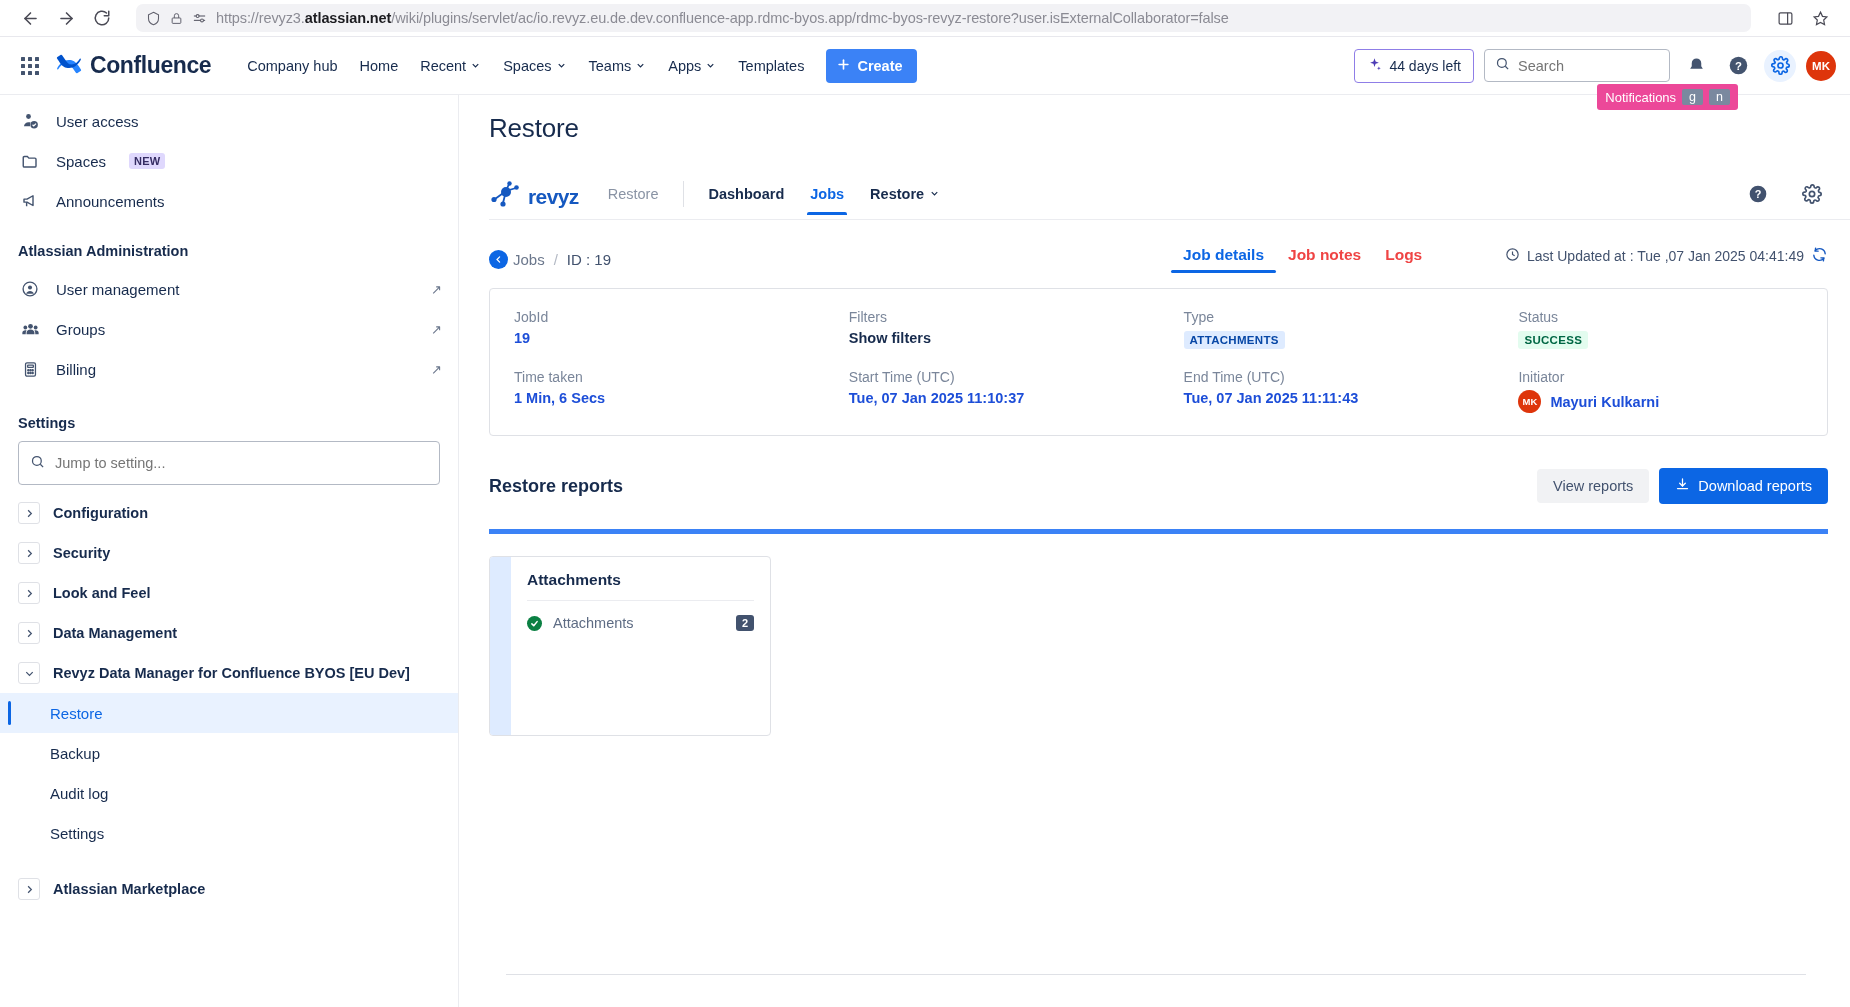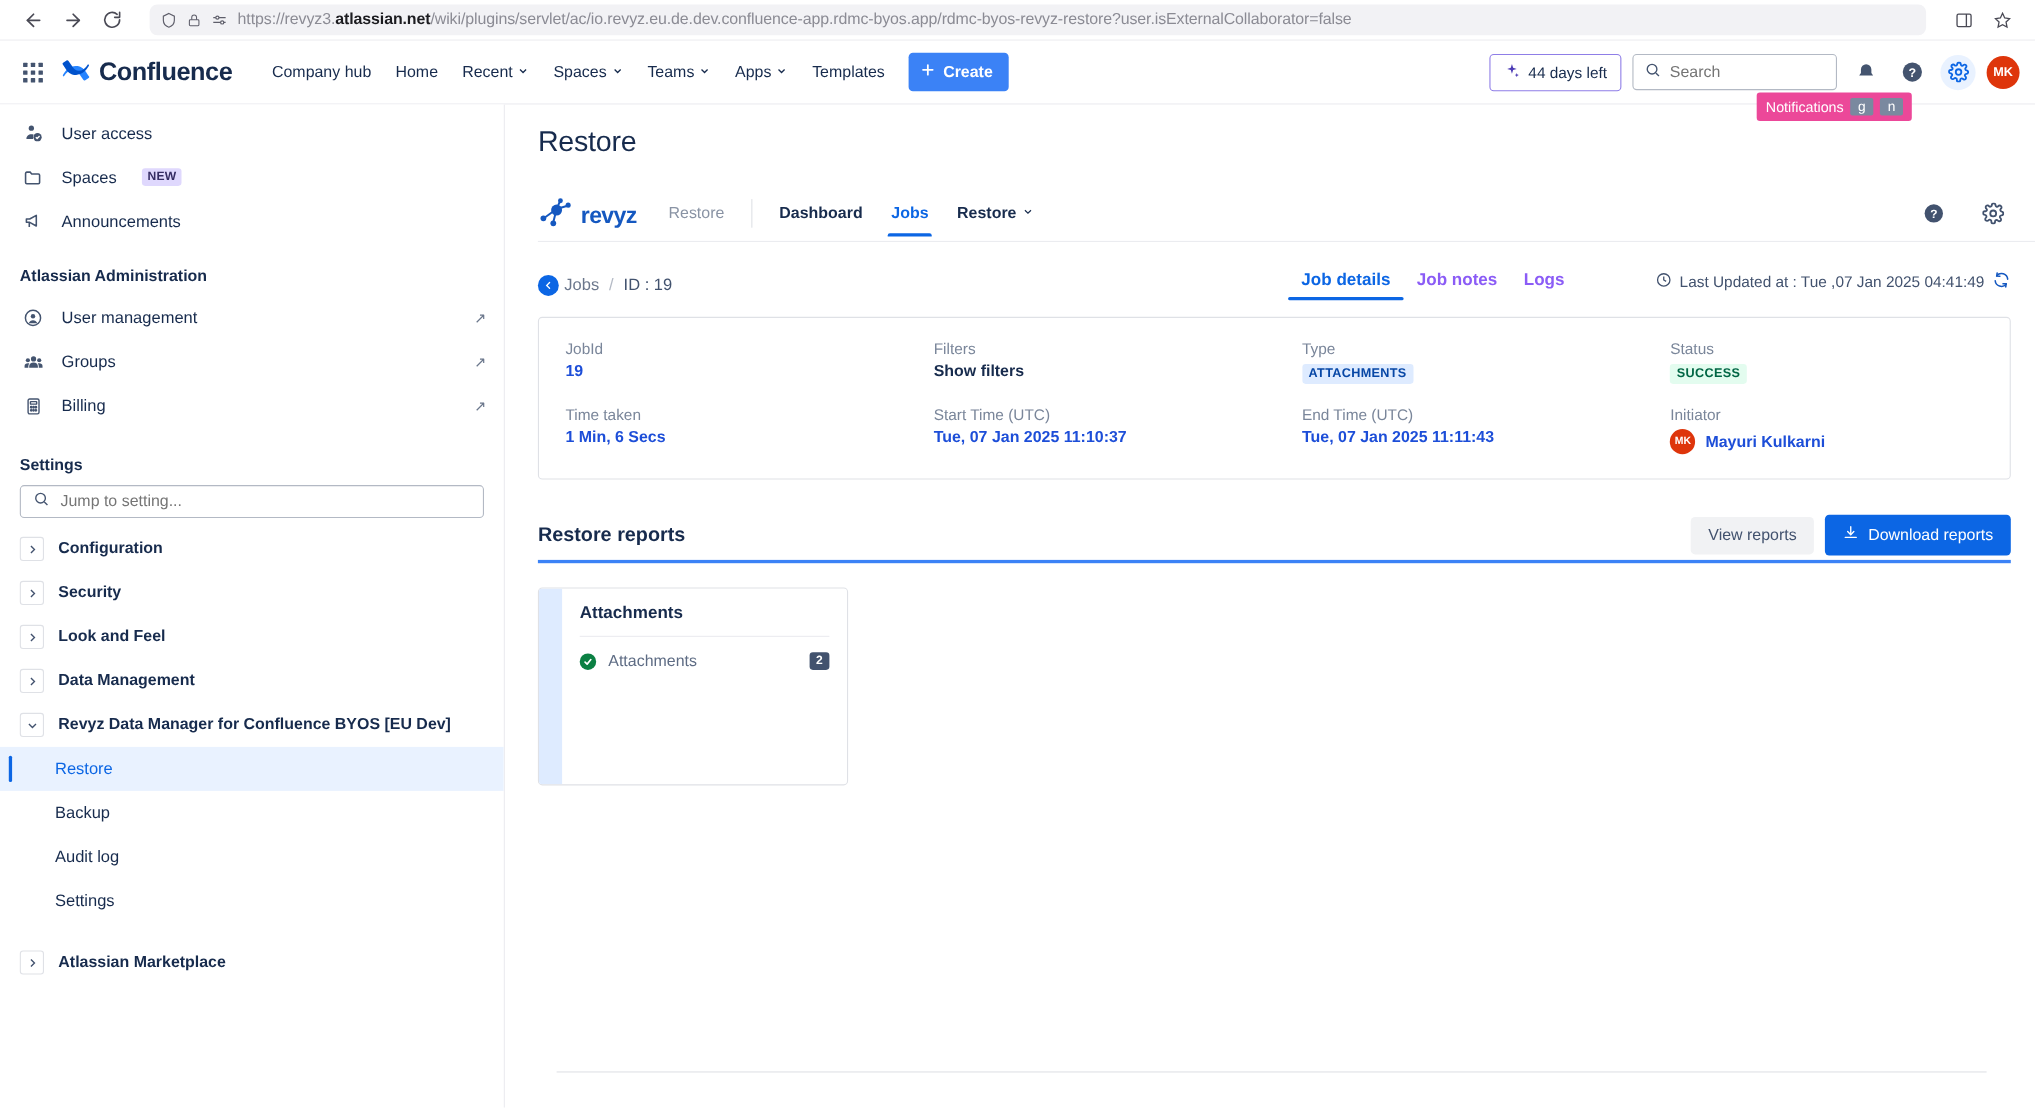--- a/index.html
+++ b/index.html
@@ -115,21 +115,21 @@
   .badge-new {
     background: #dfd8fd; color: #352c63; font-size: 11px; font-weight: 700;
     padding: 2px 5px; border-radius: 3px; letter-spacing: 0.2px;
   }
   .ext-arrow { color: #6b778c; font-size: 13px; }
   .side-heading {
     font-size: 14.5px; font-weight: 700; color: #172b4d; padding: 0 18px; margin: 22px 0 10px;
   }
   .jump-wrap { padding: 0 18px; margin-bottom: 8px; }
   .jump-box {
-    height: 30px; border: 1.5px solid #b3b9c4; border-radius: 4px; background: #fff;
+    height: 44px; border: 1.5px solid #b3b9c4; border-radius: 4px; background: #fff;
     display: flex; align-items: center; gap: 10px; padding: 0 11px;
   }
   .jump-box input {
     border: none; outline: none; font-size: 14.5px; color: #44546f; width: 100%;
     background: transparent; font-family: inherit;
   }
   .side-exp {
     display: flex; align-items: center; gap: 13px; height: 40px; padding: 0 18px;
     font-size: 14.5px; font-weight: 700; color: #172b4d;
   }
@@ -175,21 +175,21 @@
   .back-circle {
     width: 19px; height: 19px; border-radius: 50%; background: #0c66e4; color: #fff;
     display: flex; align-items: center; justify-content: center; font-size: 11px; margin-right: 5px;
   }
   .crumb-link { font-size: 15px; color: #6b778c; }
   .crumb-sep { color: #b3b9c4; margin: 0 9px; font-size: 15px; }
   .crumb-cur { font-size: 15px; color: #42526e; }
 
   .detail-tabs { display: flex; align-items: flex-end; gap: 0; margin-left: 560px; }
   .d-tab {
-    font-size: 15.5px; font-weight: 600; color: #8b5cf6; padding: 0 12px 9px; position: relative;
+    font-size: 15.5px; font-weight: 600; color: #ef4444; padding: 0 12px 9px; position: relative;
   }
   .d-tab.active { color: #0c66e4; }
   .d-tab.active::after {
     content: ""; position: absolute; left: 0; right: 0; bottom: 0; height: 3px;
     background: #0c66e4; border-radius: 2px;
   }
   .last-updated {
     margin-left: auto; display: flex; align-items: center; gap: 7px;
     font-size: 14px; color: #42526e; padding-bottom: 6px;
   }
@@ -208,22 +208,22 @@
   }
   .lozenge.type { background: #deebff; color: #0747a6; }
   .lozenge.status { background: #e3fcef; color: #006644; }
   .initiator { display: flex; align-items: center; gap: 9px; }
   .ini-avatar {
     width: 23px; height: 23px; border-radius: 50%; background: #de350b; color: #fff;
     font-size: 9.5px; font-weight: 700; display: flex; align-items: center; justify-content: center;
   }
 
   .reports-head {
-    display: flex; align-items: center; margin: 32px 22px 0 0; padding-bottom: 4px;
-    border-bottom: 3px solid #3b82f6;
+    display: flex; align-items: center; margin: 32px 22px 0 0; padding-bottom: 25px;
+    border-bottom: 5px solid #3b82f6;
   }
   .reports-title { font-size: 18px; font-weight: 600; color: #172b4d; }
   .reports-actions { margin-left: auto; display: flex; align-items: center; gap: 10px; }
   .btn-subtle {
     background: #f1f2f4; color: #42526e; font-size: 14.5px; font-weight: 500;
     border: none; border-radius: 4px; padding: 9px 16px; cursor: pointer; font-family: inherit;
   }
   .btn-primary {
     background: #0c66e4; color: #fff; font-size: 14.5px; font-weight: 500;
     border: none; border-radius: 4px; padding: 9px 16px; cursor: pointer;

